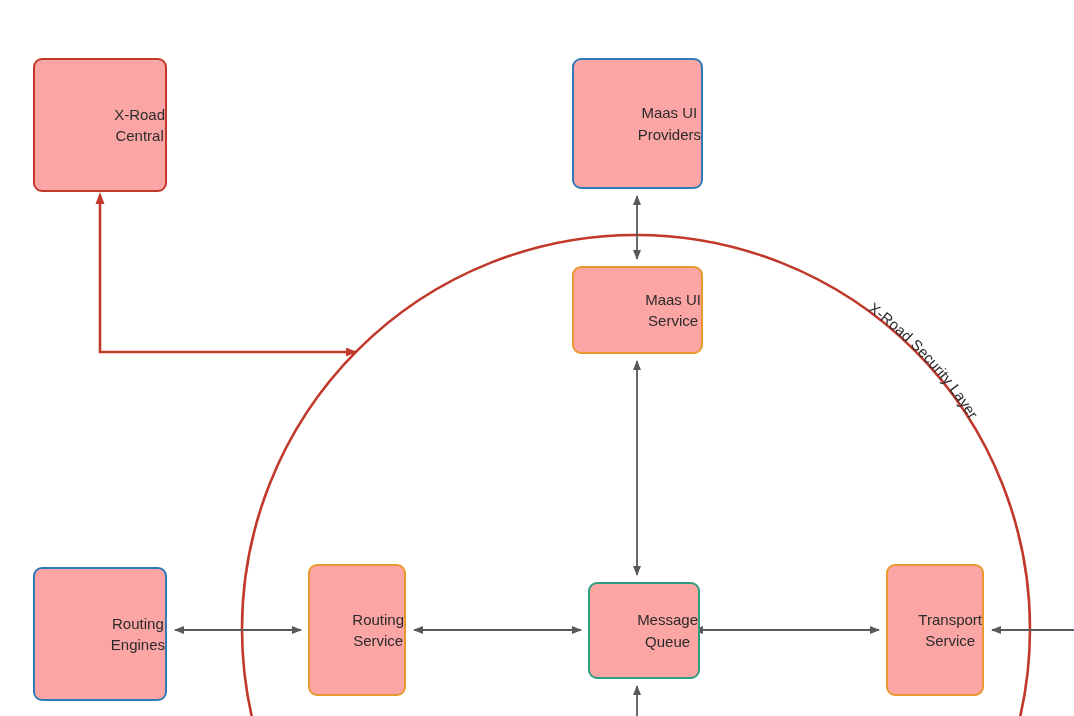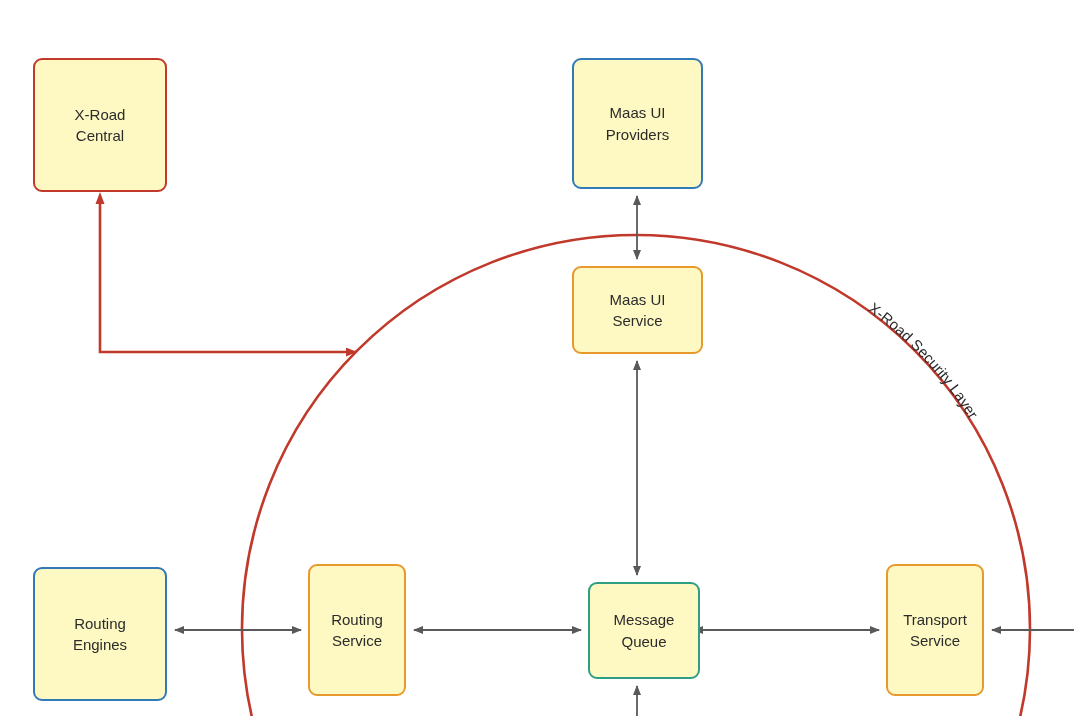--- a/index.html
+++ b/index.html
@@ -18,27 +18,27 @@
   #diagram-svg {
     position: absolute;
     left: 0;
     top: 0;
     width: 1074px;
     height: 716px;
   }
   .node-box {
     position: absolute;
     box-sizing: border-box;
-    background: #fef9c3;
+    background: #fca5a5;
     border-style: solid;
     border-width: 2px;
     border-radius: 9px;
     display: flex;
     align-items: center;
-    justify-content: center;
+    justify-content: flex-end;
     z-index: 5;
   }
   .node-label {
     font-family: "Liberation Sans", sans-serif;
     font-size: 15px;
     line-height: 1.42;
     color: #2b2b2b;
     text-align: center;
     white-space: pre-line;
     user-select: none;

